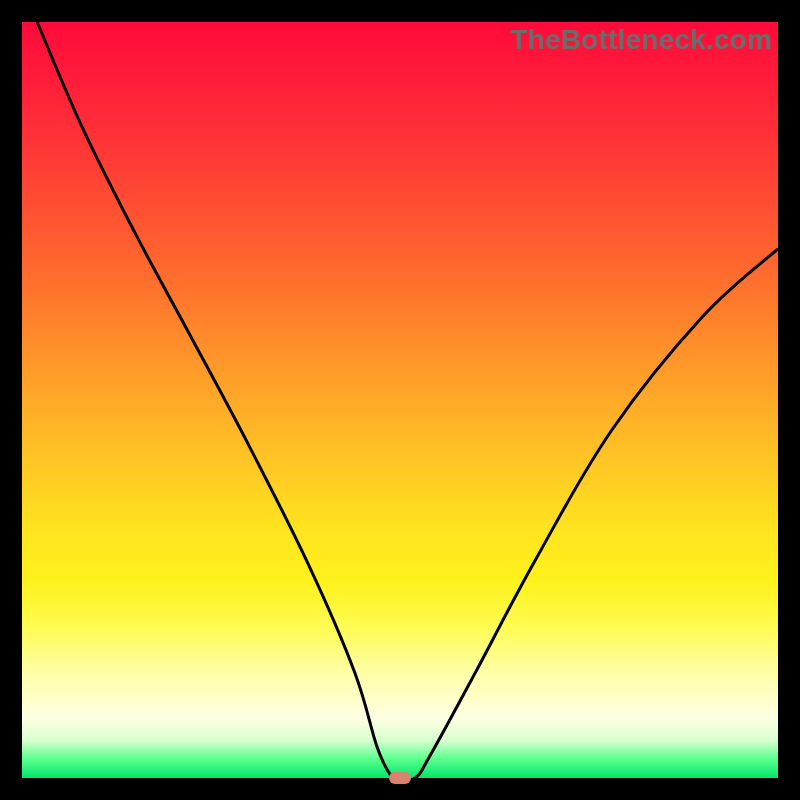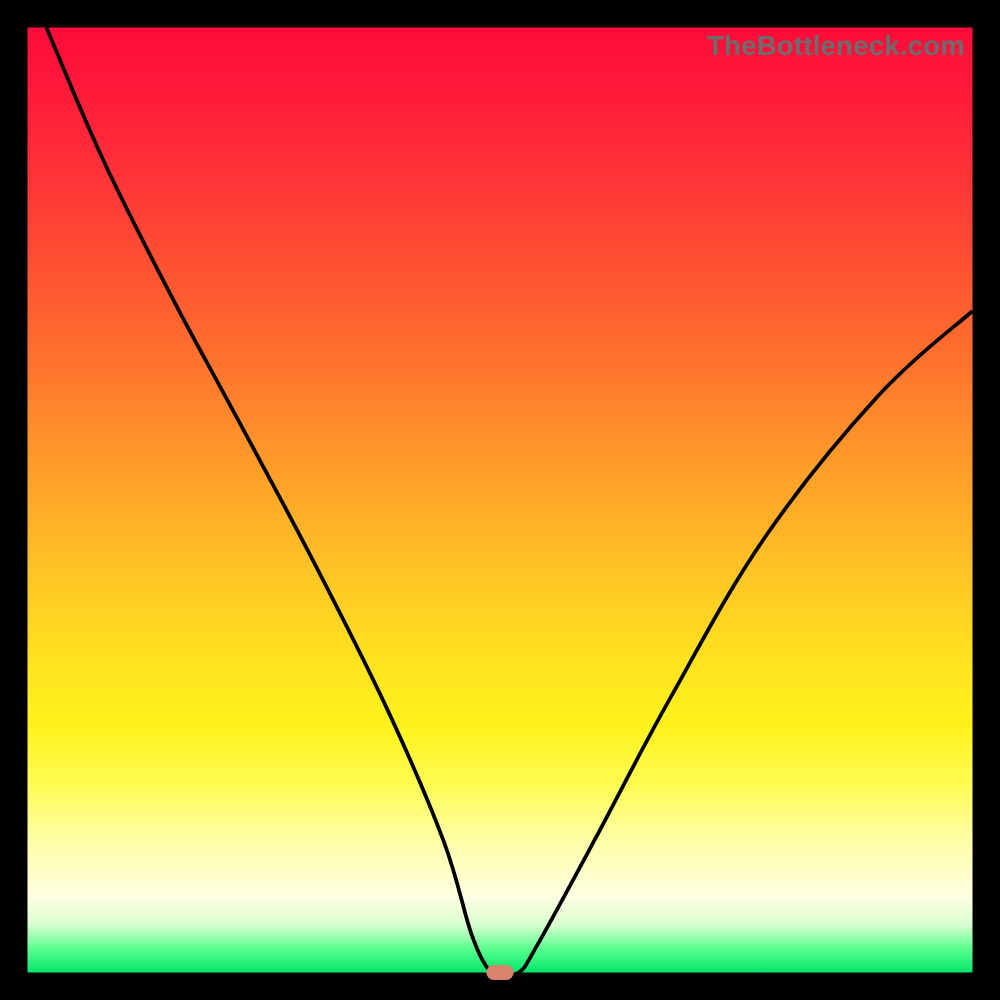--- a/index.html
+++ b/index.html
@@ -41,21 +41,21 @@
       #d8ffcf 95%,
       #5aff8e 97.5%,
       #04e56b 100%
     );
   }
   .watermark {
     position: absolute;
     top: 2px;
     right: 6px;
     font-family: Arial, Helvetica, sans-serif;
-    font-size: 22px;
+    font-size: 28px;
     font-weight: 600;
     color: #6c6c6c;
     letter-spacing: 0.2px;
     user-select: none;
   }
   svg.curve {
     position: absolute;
     left: 0;
     top: 0;
     width: 756px;

